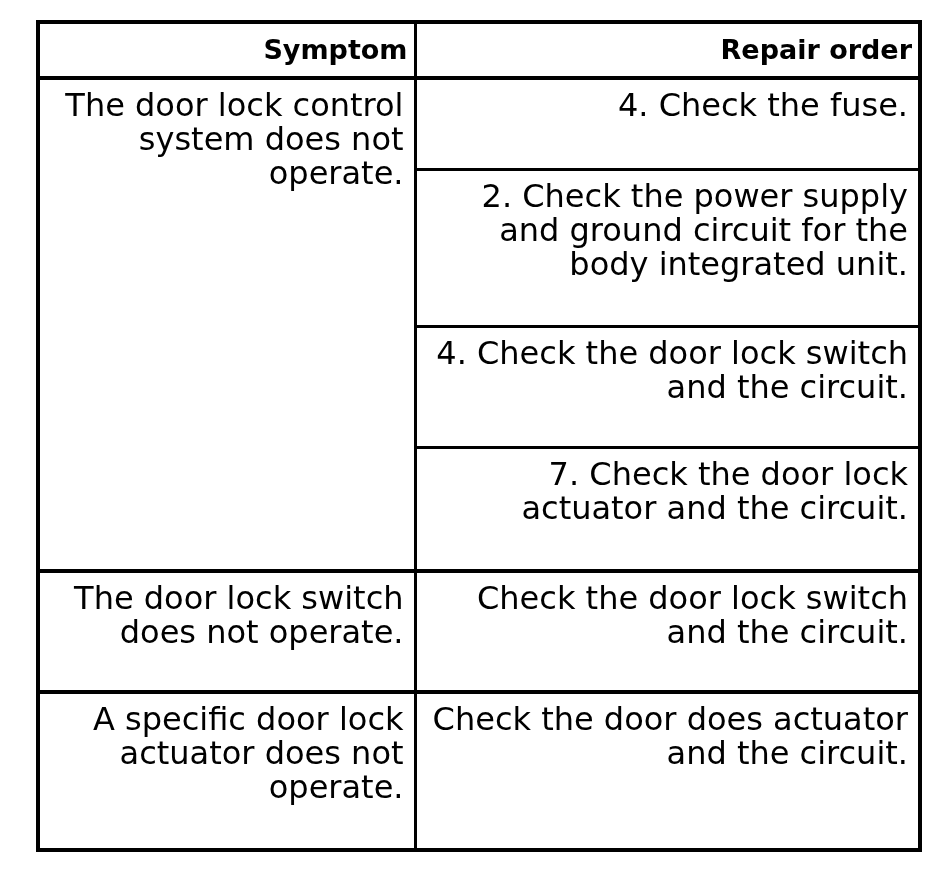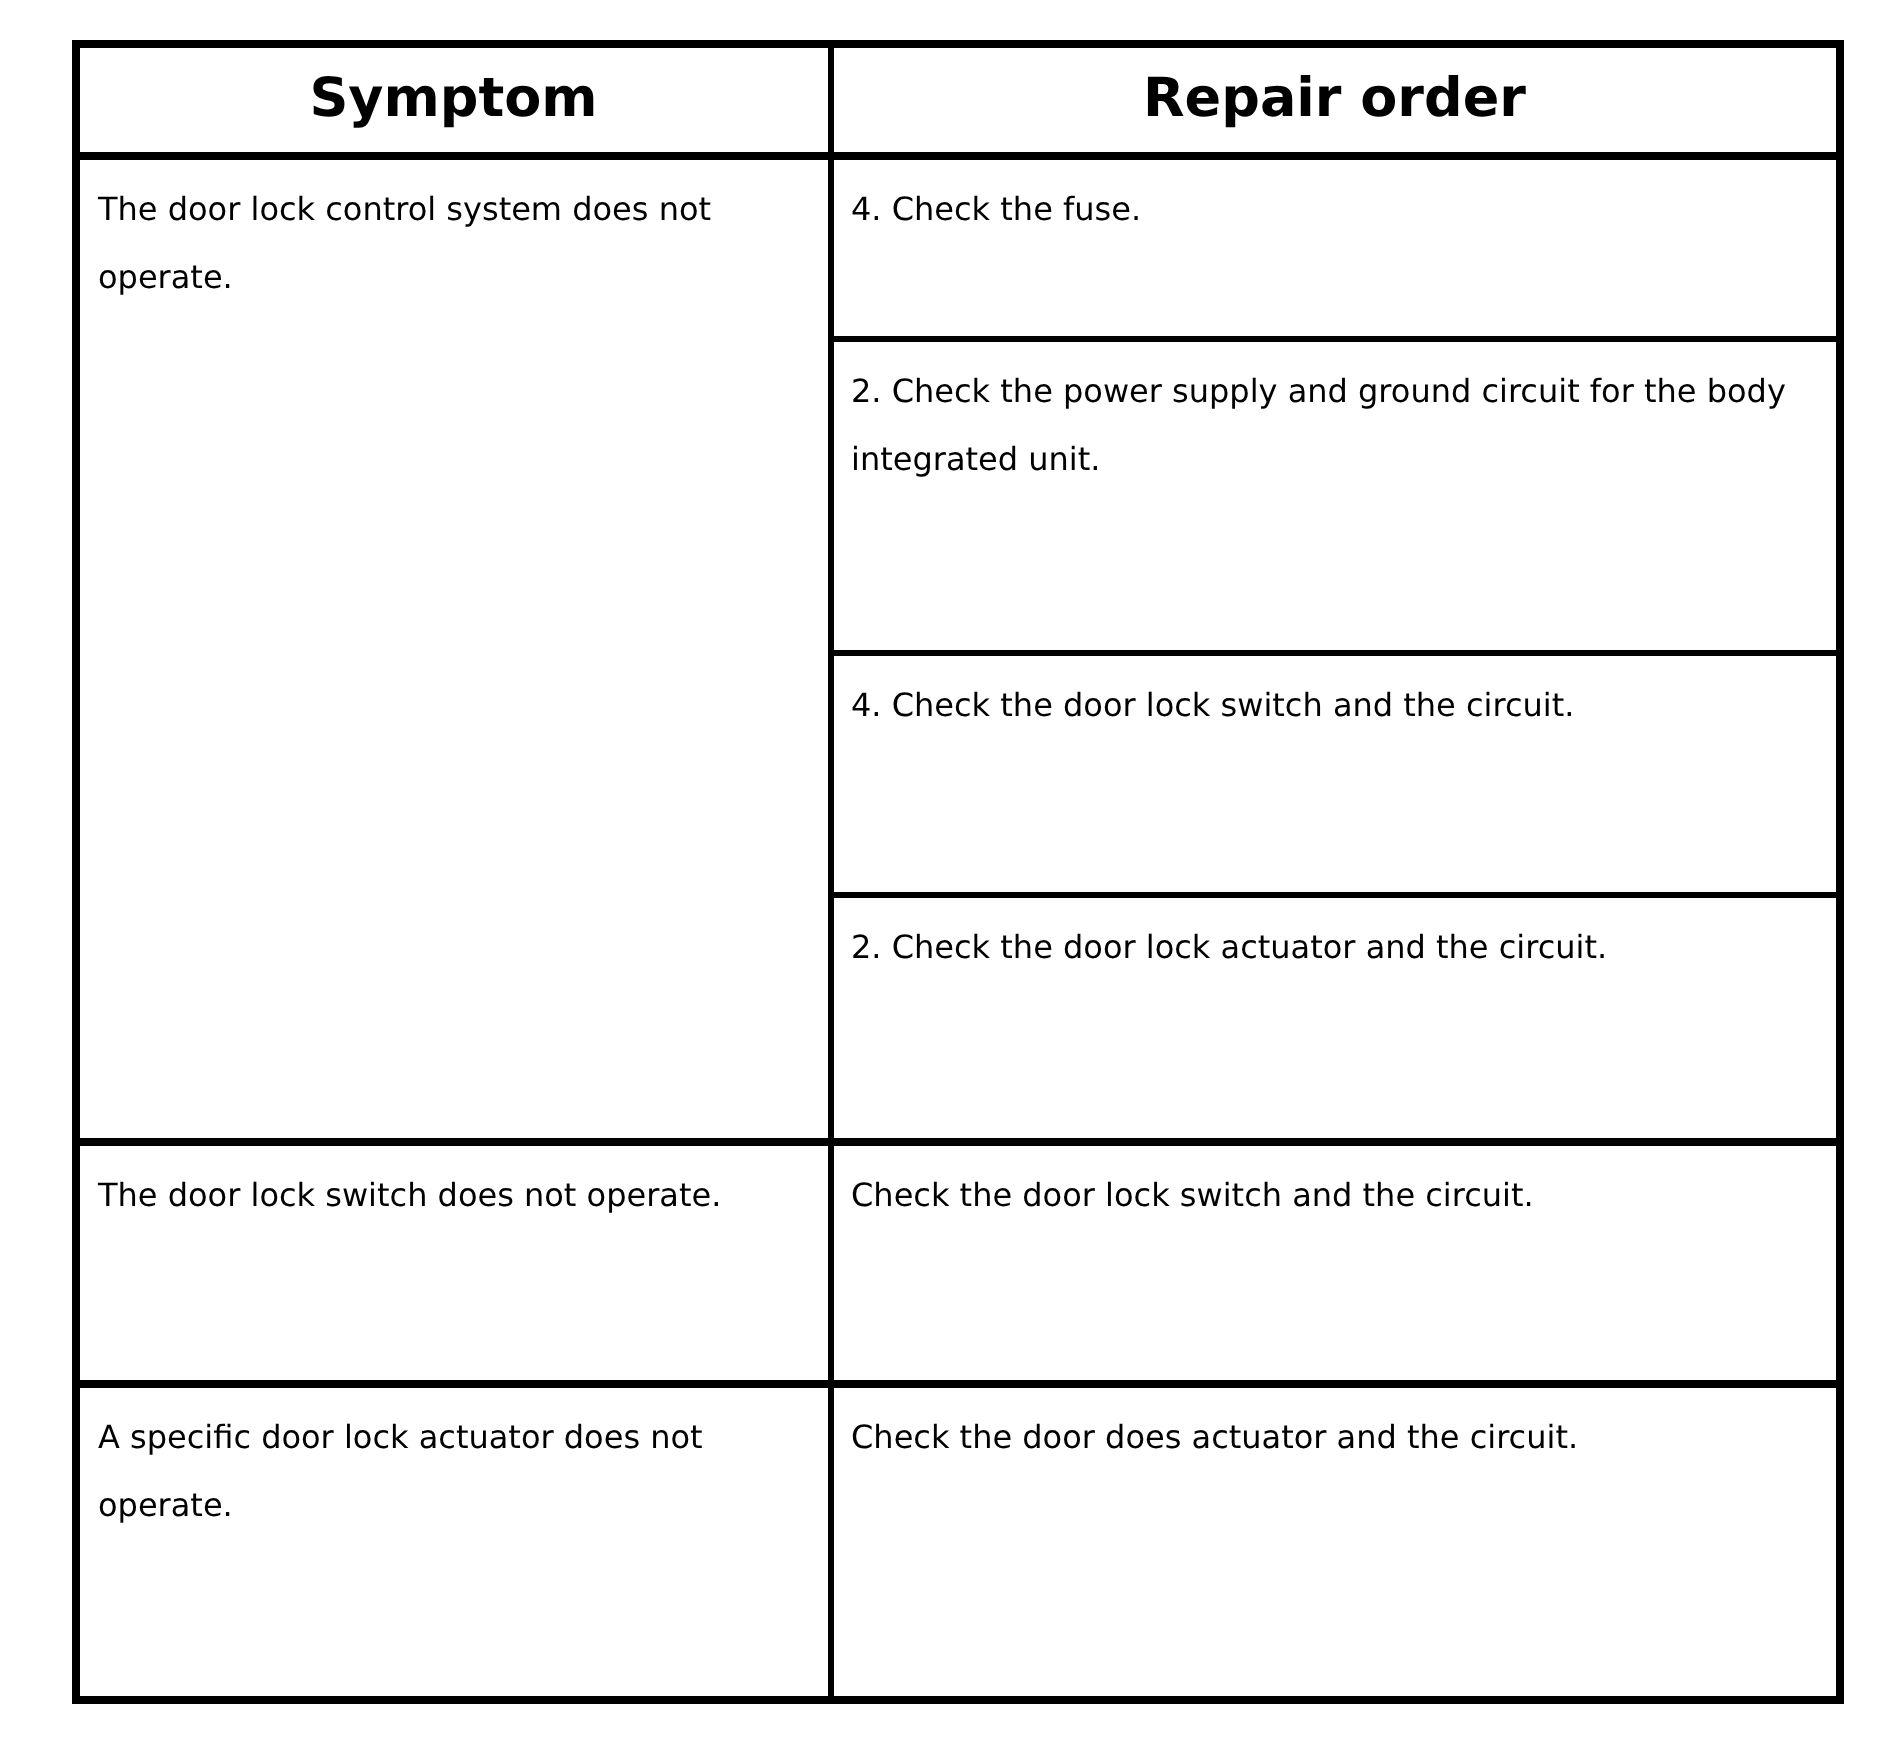--- a/index.html
+++ b/index.html
@@ -21,28 +21,28 @@
     table-layout: fixed;
     background: #ffffff;
     border: 4px solid #000000;
   }
   table.symptom-table col.col-symptom { width: 377px; }
   table.symptom-table col.col-repair  { width: 505px; }
   table.symptom-table th,
   table.symptom-table td {
     border: 3px solid #000000;
     vertical-align: top;
-    text-align: left;
+    text-align: right;
     padding: 8px 10px 8px 9px;
-    font-size: 16px;
+    font-size: 32px;
     line-height: 34px;
     overflow: hidden;
   }
   table.symptom-table th {
-    text-align: center;
+    text-align: right;
     vertical-align: middle;
     font-weight: bold;
     font-size: 27px;
     padding: 4px 6px;
     height: 44px;
   }
   
   tr.main-sep > td { border-top-width: 4px; }
 
   
@@ -72,21 +72,21 @@
         <td rowspan="4">The door lock control system does not operate.</td>
         <td class="h-r1a">4. Check the fuse.</td>
       </tr>
       <tr>
         <td class="h-r1b">2. Check the power supply and ground circuit for the body integrated unit.</td>
       </tr>
       <tr>
         <td class="h-r1c">4. Check the door lock switch and the circuit.</td>
       </tr>
       <tr>
-        <td class="h-r1d">2. Check the door lock actuator and the circuit.</td>
+        <td class="h-r1d">7. Check the door lock actuator and the circuit.</td>
       </tr>
 
       <tr class="main-sep">
         <td class="h-r2">The door lock switch does not operate.</td>
         <td class="h-r2">Check the door lock switch and the circuit.</td>
       </tr>
 
       <tr class="main-sep">
         <td class="h-r3">A specific door lock actuator does not operate.</td>
         <td class="h-r3">Check the door does actuator and the circuit.</td>

